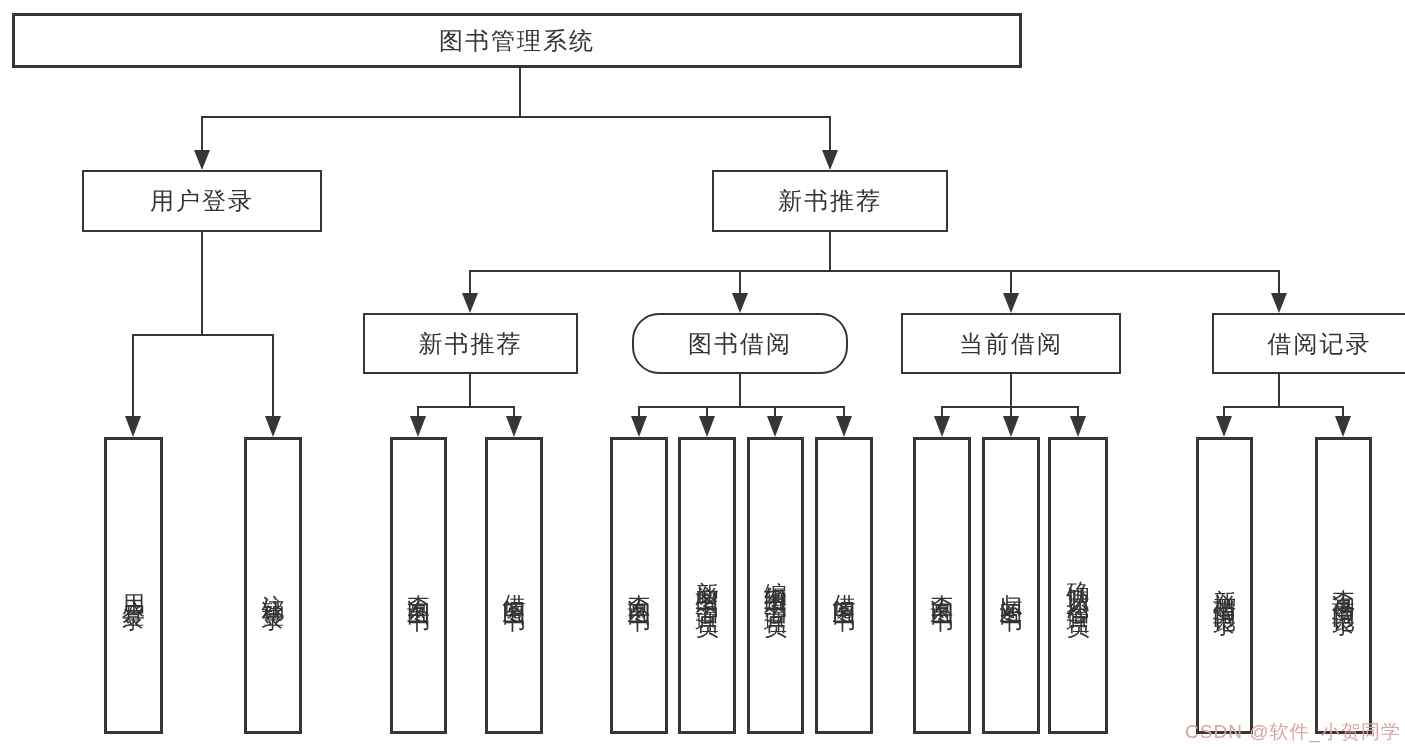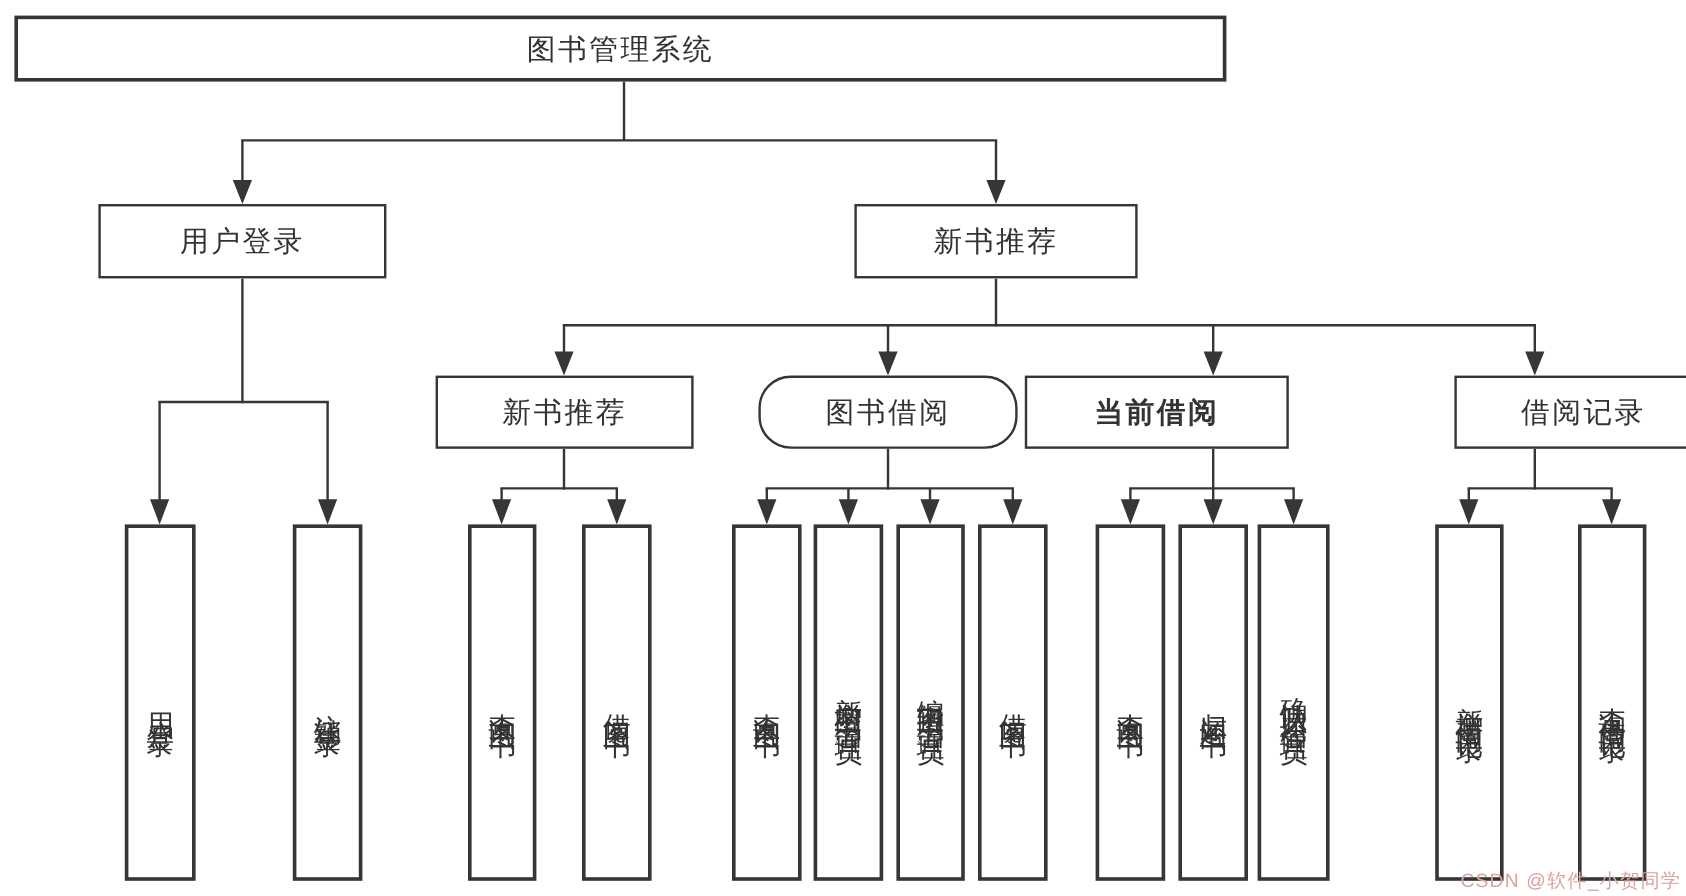--- a/index.html
+++ b/index.html
@@ -43,21 +43,21 @@
     writing-mode:vertical-rl;
     text-orientation:mixed;
     font-size:23px;
     letter-spacing:5px;
     line-height:1;
     color:var(--text);
   }
   .watermark{
     position:absolute;
     right:4px;bottom:2px;
-    font-size:16px;
+    font-size:19px;
     letter-spacing:1px;
     color:var(--watermark);
   }
 </style>
 </head>
 <body>
 
 <div id="canvas">
 
   <svg id="connectors" viewBox="0 0 1405 747" xmlns="http://www.w3.org/2000/svg">
@@ -122,21 +122,21 @@
     <polygon points="1335,416 1351,416 1343,437"></polygon>
   </svg>
 
   <div class="node root" style="left:12px;top:13px;width:1010px;height:55px;">图书管理系统</div>
 
   <div class="node" style="left:82px;top:170px;width:240px;height:62px;">用户登录</div>
   <div class="node" style="left:712px;top:170px;width:236px;height:62px;">新书推荐</div>
 
   <div class="node" style="left:363px;top:313px;width:215px;height:61px;">新书推荐</div>
   <div class="node" style="left:632px;top:313px;width:216px;height:61px;border-radius:27px;">图书借阅</div>
-  <div class="node" style="left:854px;top:313px;width:220px;height:61px;font-weight:bold;">当前借阅</div>
+  <div class="node" style="left:901px;top:313px;width:220px;height:61px;">当前借阅</div>
   <div class="node" style="left:1172px;top:313px;width:215px;height:61px;margin-left:40px;">借阅记录</div>
 
   <div class="leaf" style="left:104px;top:437px;width:59px;height:297px;">
     <span>用户登录</span>
   </div>
   <div class="leaf" style="left:244px;top:437px;width:58px;height:297px;">
     <span>注销登录</span>
   </div>
 
   <div class="leaf" style="left:390px;top:437px;width:57px;height:297px;">

